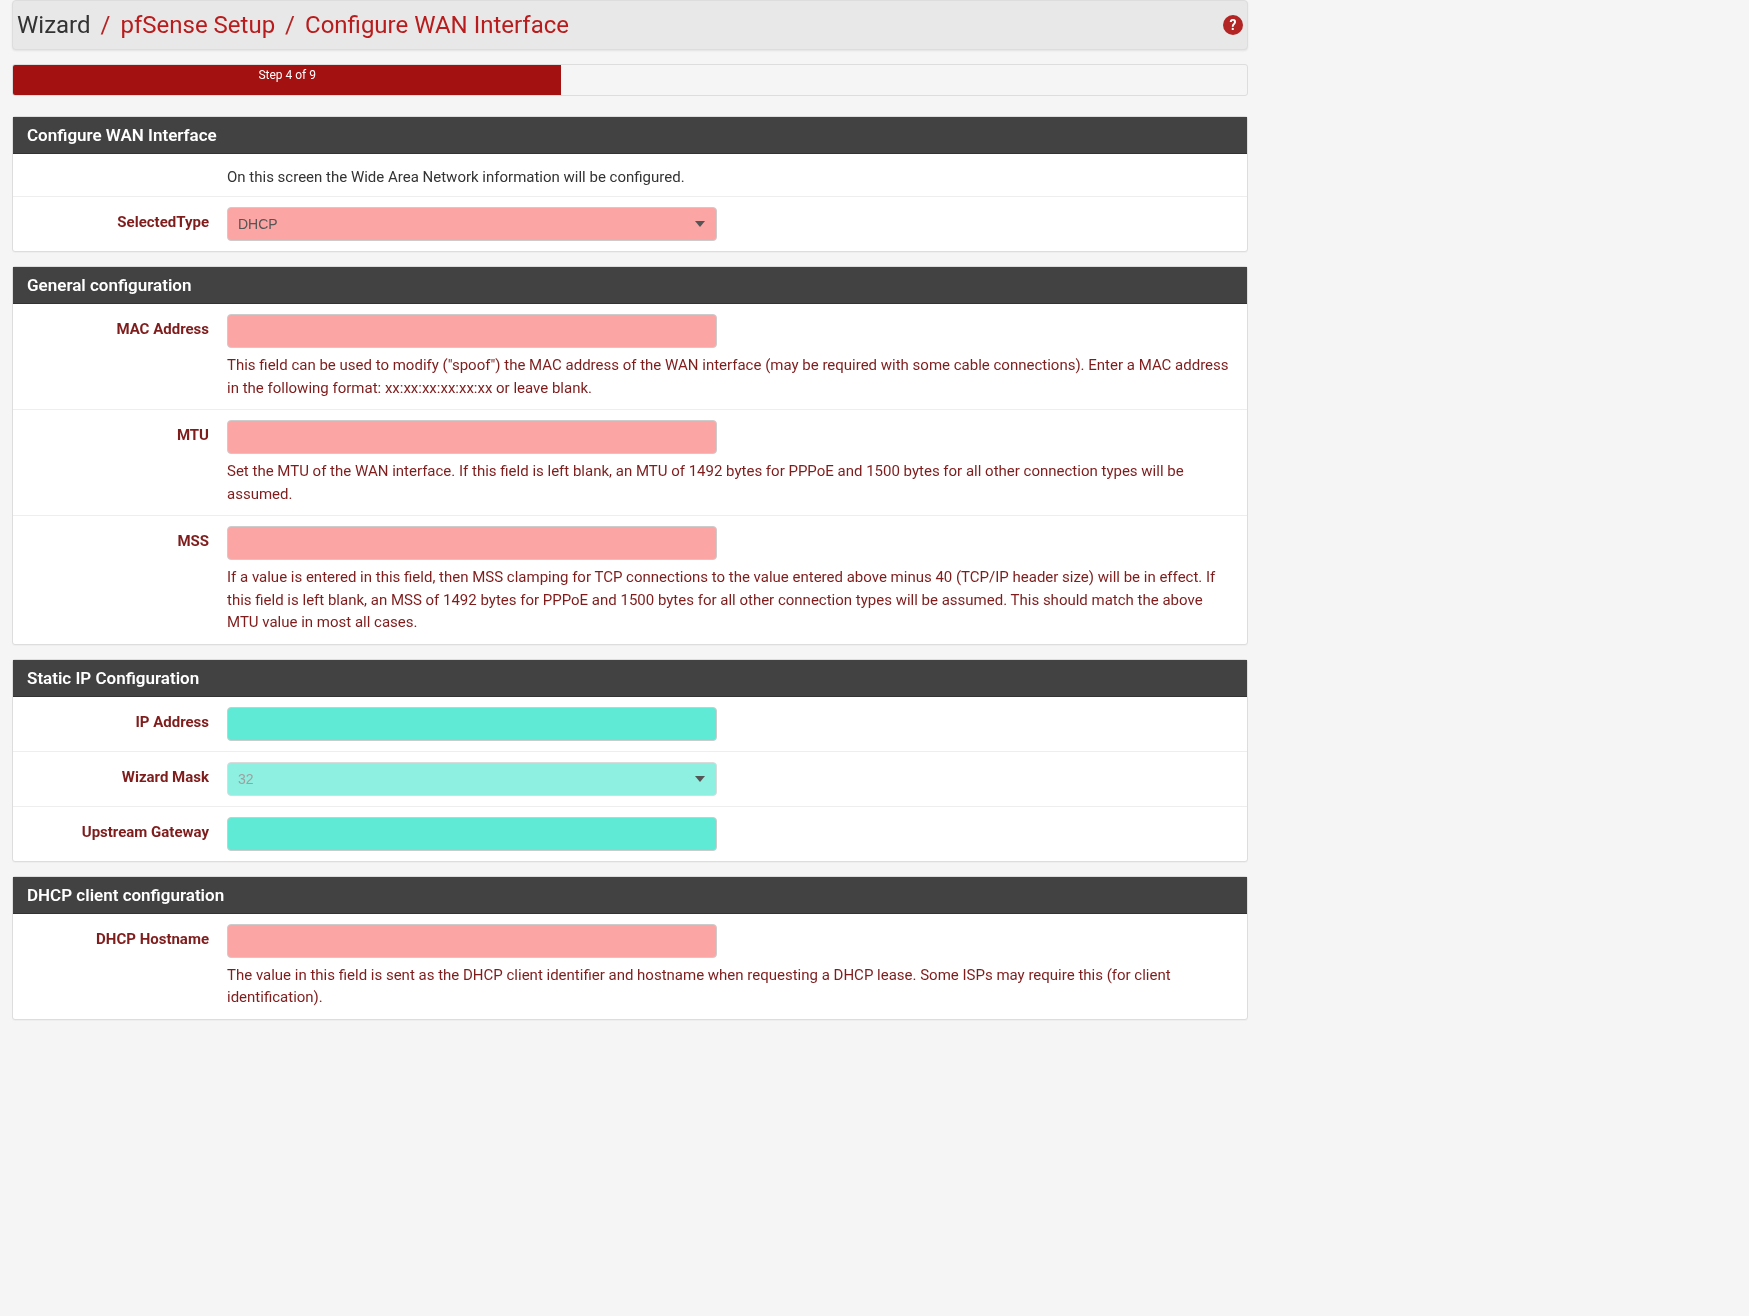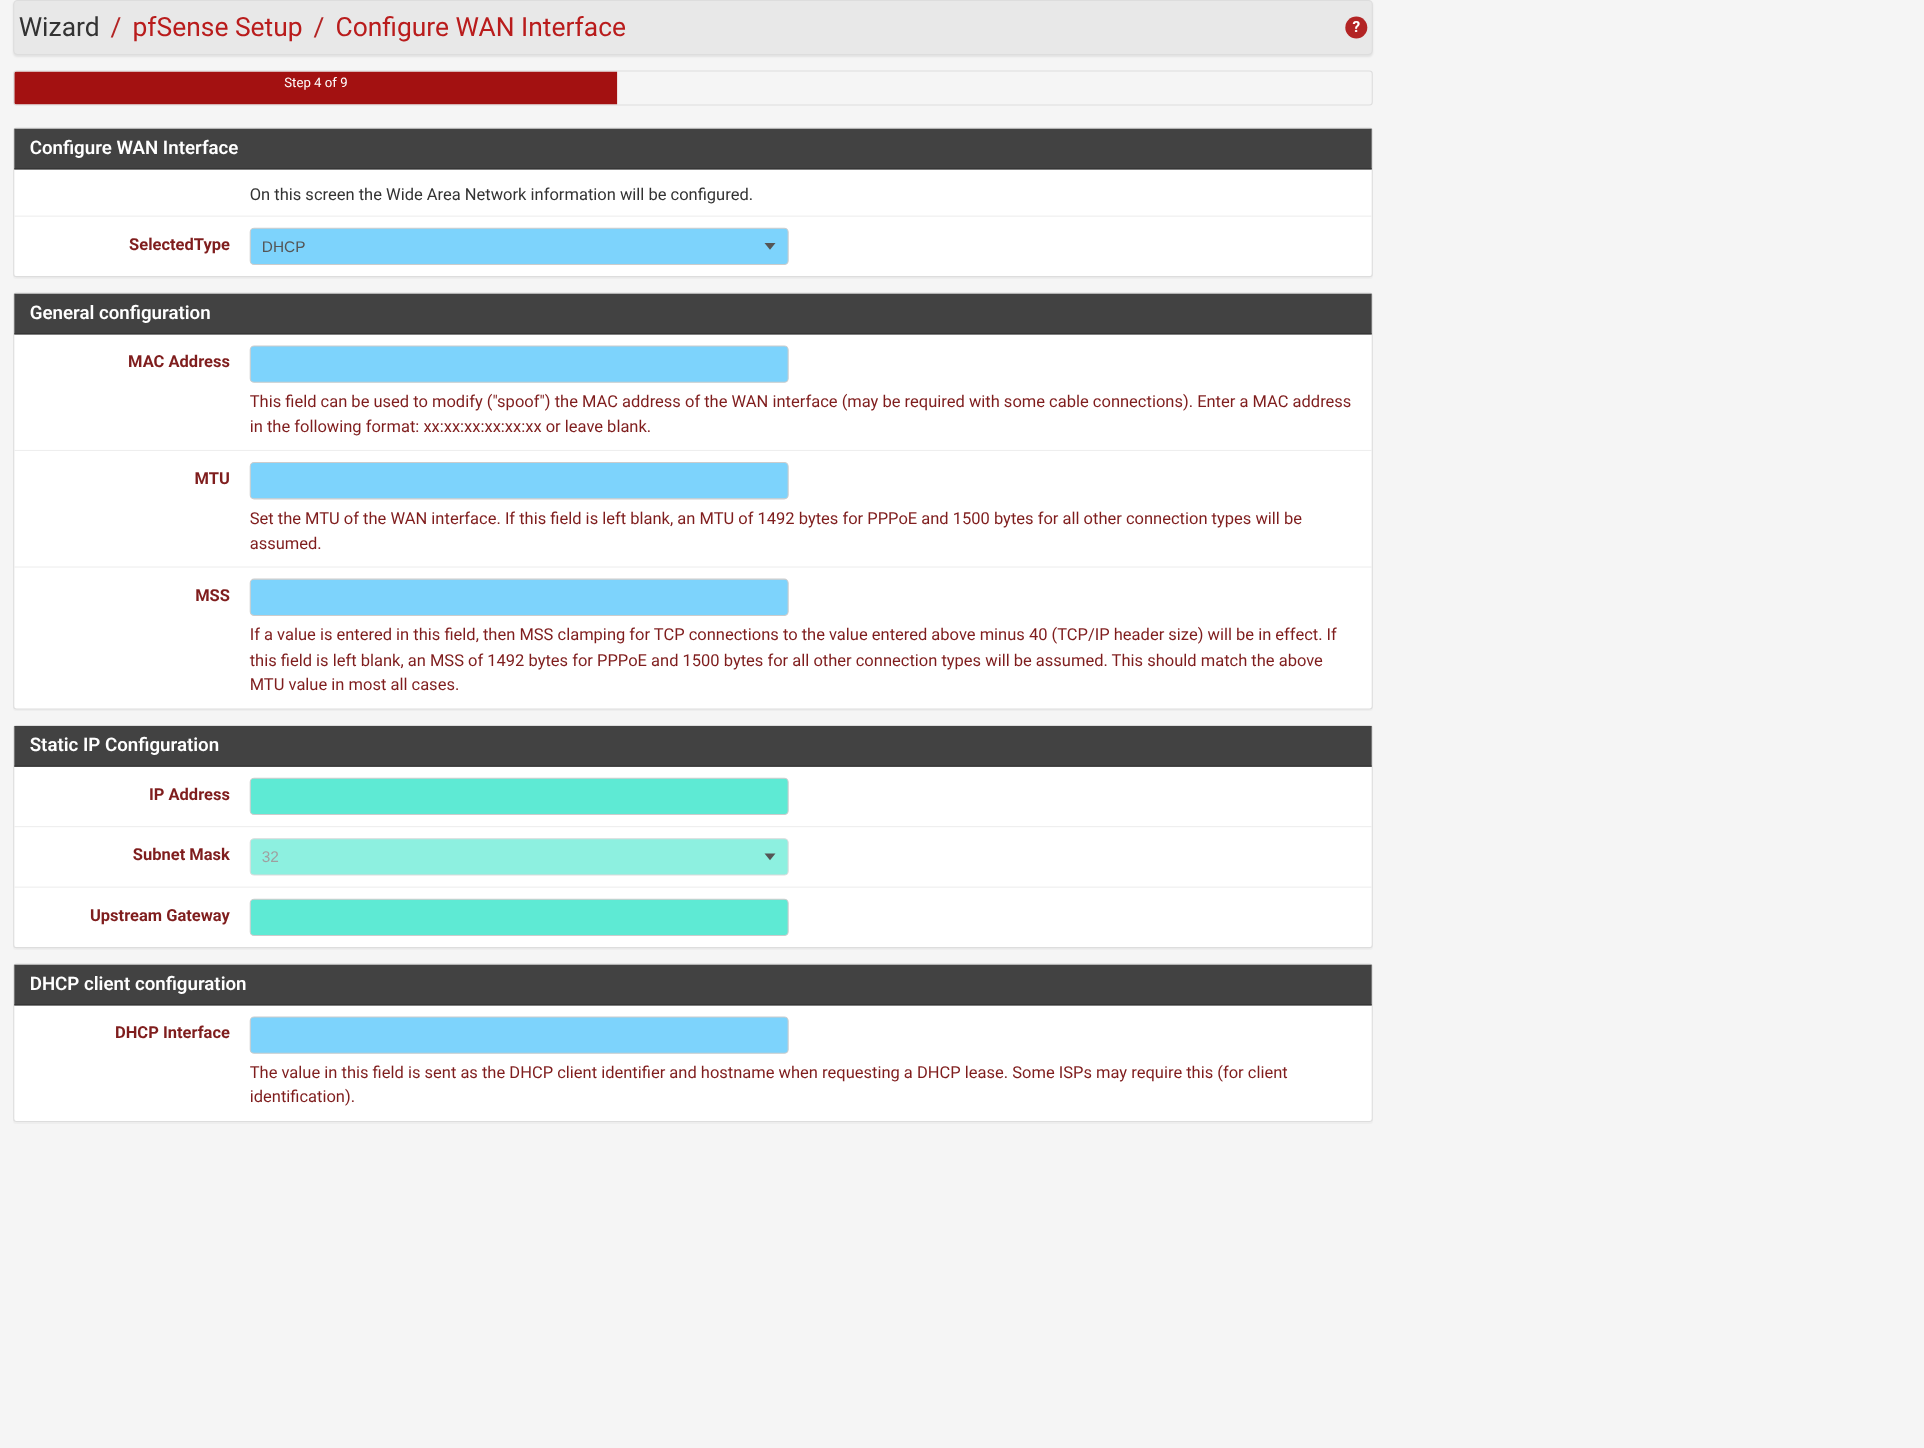--- a/index.html
+++ b/index.html
@@ -98,21 +98,21 @@
     flex: 1 1 auto;
     min-width: 0;
   }
   .form-control, .form-select {
     width: 490px;
     max-width: 100%;
     padding: 6px 10px;
     border: 1px solid #ccc;
     border-radius: 4px;
     font-size: 14px;
-    background: #7dd3fc;
+    background: #fca5a5;
     color: #555;
     height: 34px;
   }
   .form-select {
     appearance: none;
     -webkit-appearance: none;
     background-image: none;
     padding-right: 28px;
     position: relative;
   }
@@ -219,21 +219,21 @@
   <div class="panel">
     <div class="panel-heading">Static IP Configuration</div>
     <div class="panel-body">
       <div class="form-row">
         <div class="form-label">IP Address</div>
         <div class="form-control-wrap">
           <input type="text" class="form-control form-disabled" disabled="" value="" style="">
         </div>
       </div>
       <div class="form-row">
-        <div class="form-label">Subnet Mask</div>
+        <div class="form-label">Wizard Mask</div>
         <div class="form-control-wrap">
           <div class="select-wrap">
             <select class="form-select form-disabled" disabled="">
               <option>32</option>
             </select>
           </div>
         </div>
       </div>
       <div class="form-row">
         <div class="form-label">Upstream Gateway</div>
@@ -241,21 +241,21 @@
           <input type="text" class="form-control form-disabled" disabled="" value="" style="">
         </div>
       </div>
     </div>
   </div>
 
   <div class="panel">
     <div class="panel-heading">DHCP client configuration</div>
     <div class="panel-body">
       <div class="form-row">
-        <div class="form-label">DHCP Interface</div>
+        <div class="form-label">DHCP Hostname</div>
         <div class="form-control-wrap">
           <input type="text" class="form-control" value="" style="">
           <div class="help-text">The value in this field is sent as the DHCP client identifier and hostname when requesting a DHCP lease. Some ISPs may require this (for client identification).</div>
         </div>
       </div>
     </div>
   </div>
 
 </div>
 

